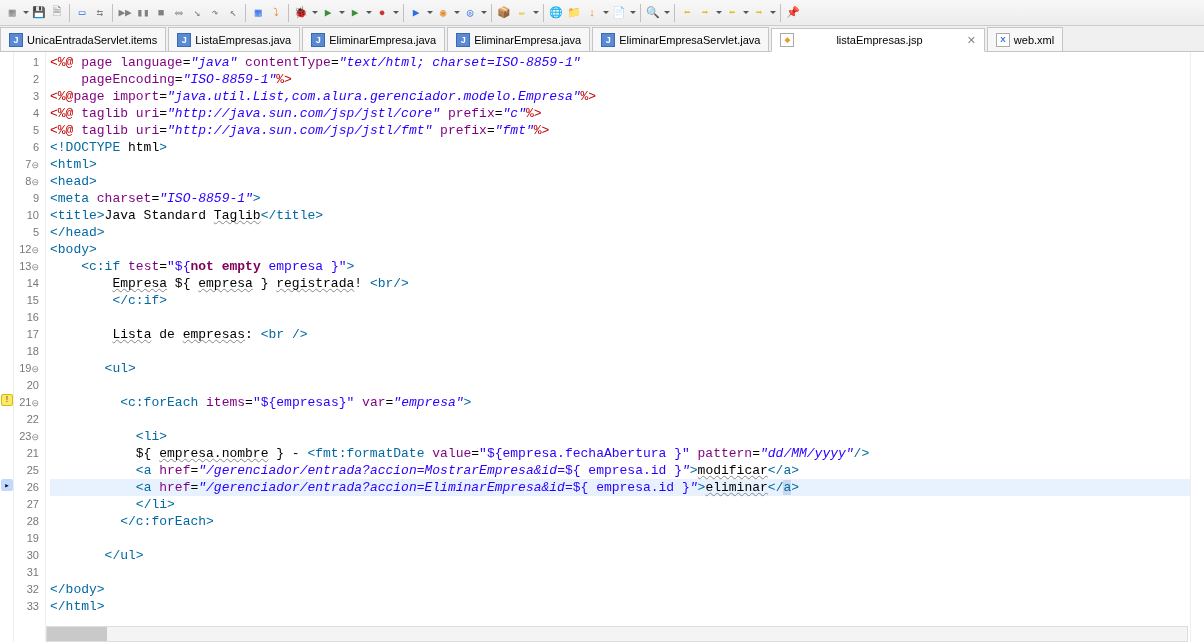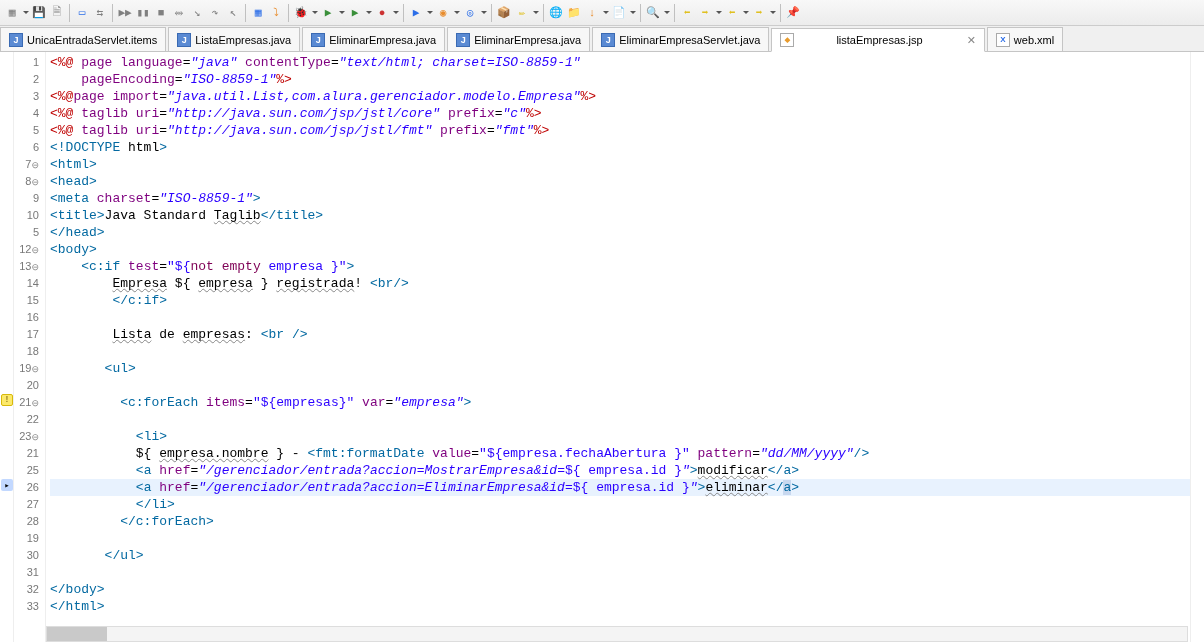--- a/index.html
+++ b/index.html
@@ -138,21 +138,21 @@
     color:#000;
     overflow:auto;
   }
   .code .line { height:17px; }
   .line.hl { background:#e8f2fe; } 
   .t-dirred { color:#bf0000; } 
   .t-tag { color:#0369a1; }
   .t-attr { color:#7f007f;text-align:center; }
   .t-str { color:#2a00ff; font-style:italic; }
   .t-strn { color:#2a00ff; }
-  .t-kw { color:#7f0055; font-weight:normal; }
+  .t-kw { color:#7f0055; font-weight:bold; }
   .t-underline { text-decoration: underline wavy #888 1px; text-decoration-skip-ink:none; }
   .t-txt { color:#000; }
   .hscroll {
     position:absolute; left:46px; right:16px; bottom:0; height:16px;
     background:#f4f4f4; border:1px solid #ddd;
   }
   .hthumb { position:absolute; left:0; width:60px; top:0; bottom:0; background:#c9c9c9; }
   .vmini {
     position:absolute; top:0; right:0; bottom:0; width:14px;
     background:#fff; border-left:1px solid #eee;

